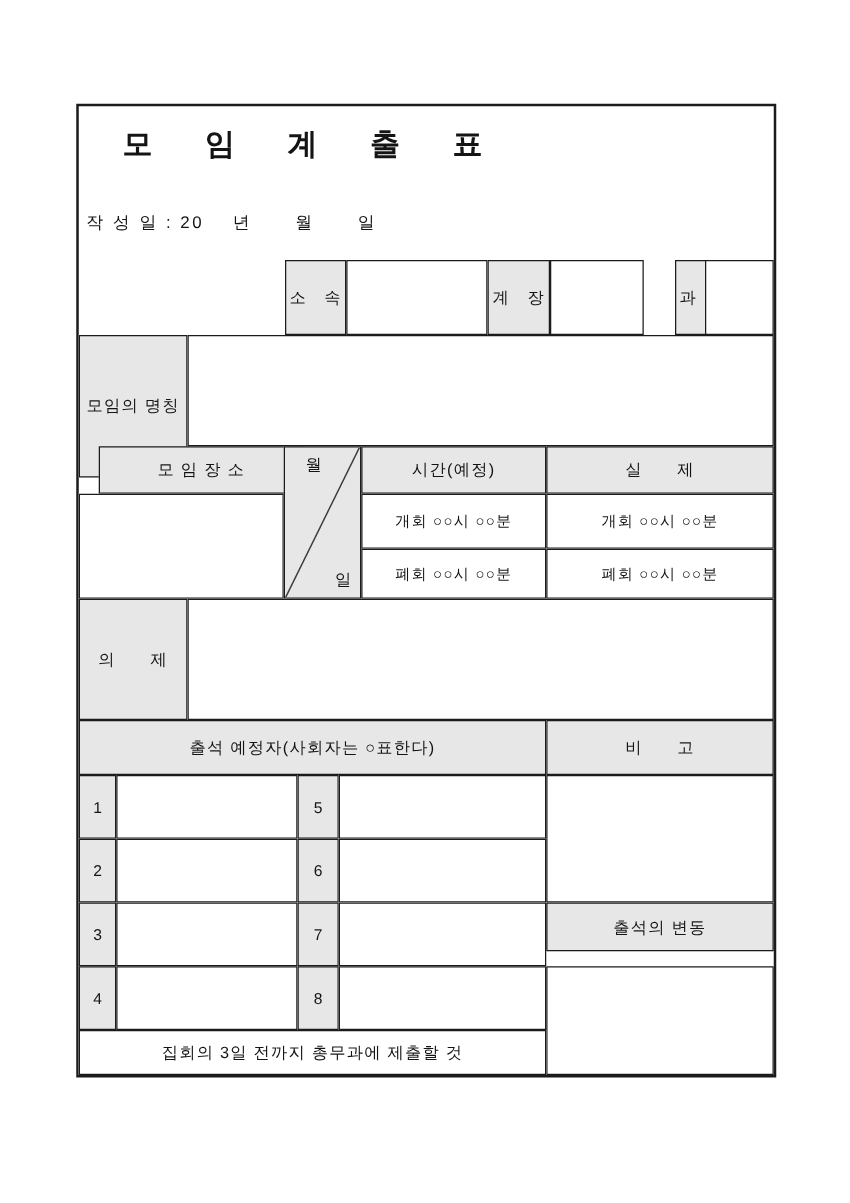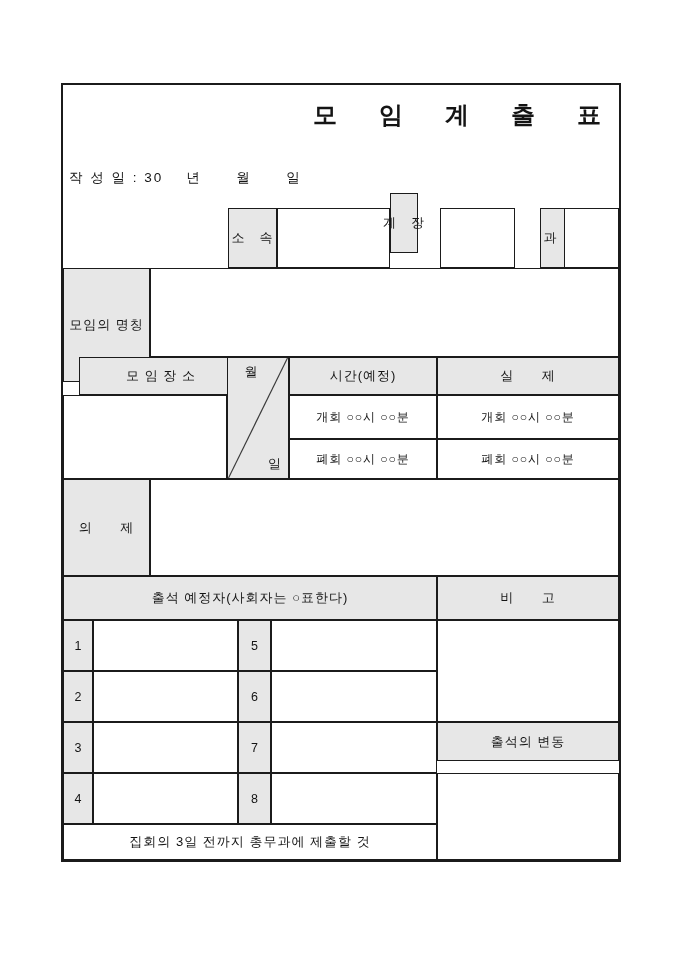--- a/index.html
+++ b/index.html
@@ -14,45 +14,45 @@
     border:2px solid var(--border,#1b1b1b);box-sizing:border-box;background:#fff;
   }
   .cell{
     position:absolute;box-sizing:border-box;
     display:flex;align-items:center;justify-content:center;
     font-size:13px;white-space:pre;letter-spacing:1px;background:#fff;
   }
   .b{border:1px solid var(--border,#1b1b1b);}
   .g{background:var(--cell-gray,#e7e7e7);}
   .title{
-    position:absolute;left:0;right:0;top:14px;text-align:right;
-    font-size:24px;font-weight:bold;letter-spacing:18px;padding-left:18px;
+    position:absolute;left:0;right:0;top:14px;text-align:left;
+    font-size:24px;font-weight:bold;letter-spacing:18px;padding-left:35px;
     white-space:pre;font-family:"Liberation Serif","DejaVu Serif",serif;
   }
   .dateline{
     position:absolute;left:6px;top:84px;font-size:13.5px;letter-spacing:2px;white-space:pre;
   }
   .numcell{font-size:12.5px;letter-spacing:0;}
   .diag-svg{position:absolute;left:0;top:0;width:100%;height:100%;}
   .diag-month{position:absolute;top:5px;left:0;width:78%;text-align:center;font-size:13px;}
   .diag-day{position:absolute;bottom:5px;right:6px;font-size:13px;}
   .small{font-size:12px;}
 </style>
 </head>
 <body>
 
 <div class="canvas">
   <div class="formbox">
 
     <div class="title">모 임 계 출 표</div>
-    <div class="dateline">작 성 일 : 30    년      월      일</div>
+    <div class="dateline">작 성 일 : 20    년      월      일</div>
 
     <div class="cell b g" style="left:165px;top:123px;width:49px;height:60px">소   속</div>
     <div class="cell b" style="left:214px;top:123px;width:113px;height:60px"></div>
-    <div class="cell b g" style="left:327px;top:108px;width:28px;height:60px">계   장</div>
+    <div class="cell b g" style="left:327px;top:123px;width:50px;height:60px">계   장</div>
     <div class="cell b" style="left:377px;top:123px;width:75px;height:60px"></div>
     <div class="cell b g" style="left:477px;top:123px;width:49px;height:60px">과   장</div>
     <div class="cell b" style="left:501px;top:123px;width:55px;height:60px"></div>
 
     <div class="cell b g" style="left:0;top:183px;width:87px;height:114px">모임의 명칭</div>
     <div class="cell b" style="left:87px;top:183px;width:469px;height:89px"></div>
 
     <div class="cell b g" style="left:16px;top:272px;width:164px;height:38px">모 임 장 소</div>
     <div class="cell b" style="left:0;top:310px;width:164px;height:84px"></div>
 

